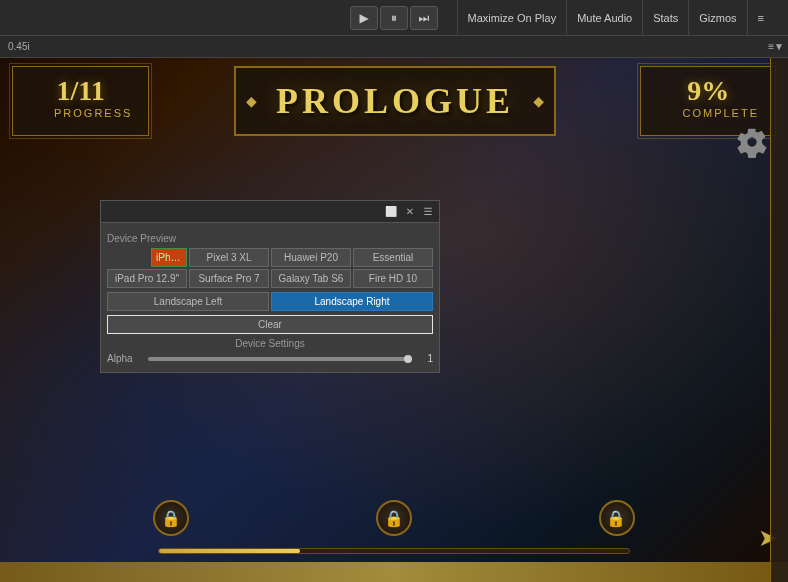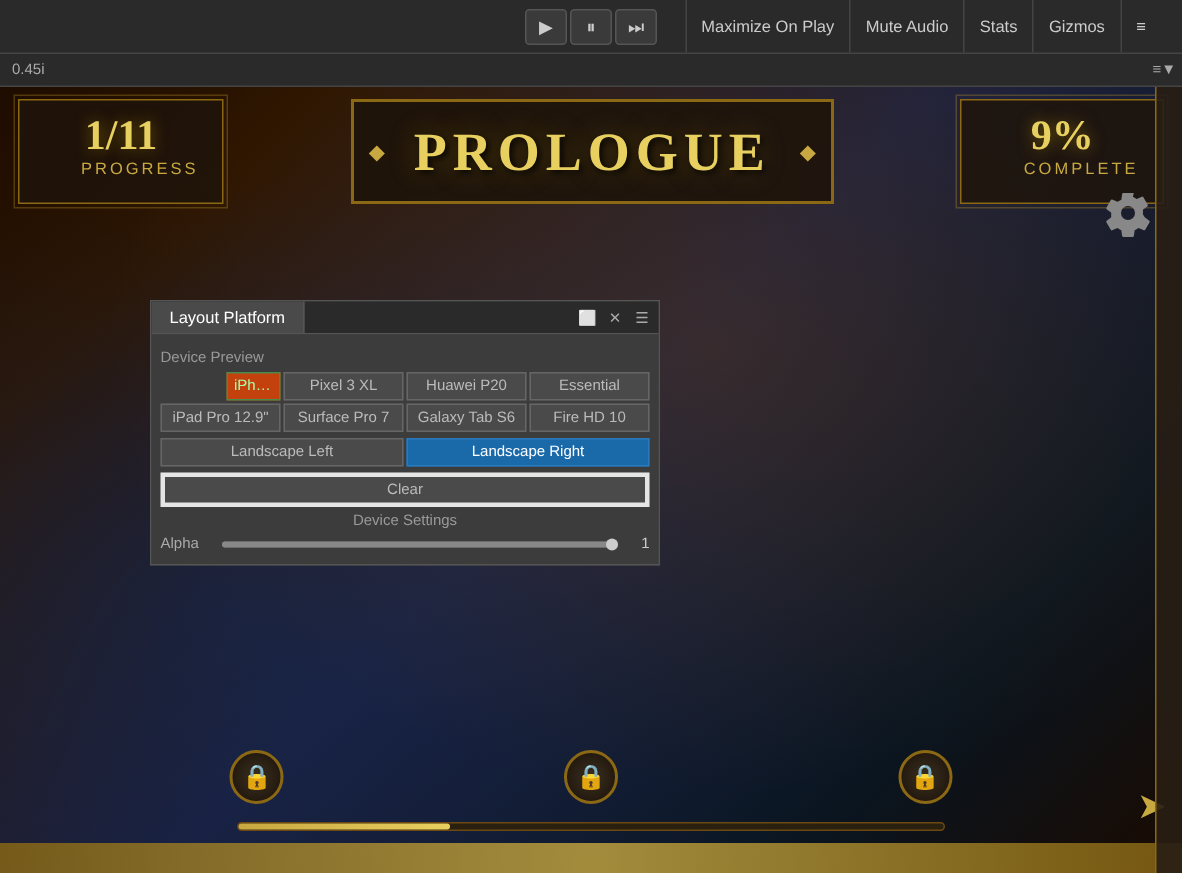--- a/index.html
+++ b/index.html
@@ -407,21 +407,21 @@
       background: #1a6aaa;
       border-color: #2a7abb;
       color: #fff;
     }
 
     
     .clear-btn {
       width: 100%;
       padding: 3px;
       background: #4a4a4a;
-      border: 3px solid #e5e5e5;
+      border: 1px solid #e5e5e5;
       color: #bbb;
       font-size: 10px;
       cursor: pointer;
       text-align: center;
       margin-bottom: 4px;
     }
 
     
     .alpha-row {
       display: flex;
@@ -576,21 +576,20 @@
       <div class="progress-bar-fill" style="width: 30%"></div>
     </div>
     <div class="bottom-bar"></div>
   </div>
 
   <div class="arrow-btn">➤</div>
 </div>
 
 <div class="panel">
   <div class="panel-titlebar">
-    <div class="panel-tab active">Layout Platform</div>
     <div class="panel-icons">
       <div class="panel-icon-btn">⬜</div>
       <div class="panel-icon-btn">✕</div>
       <div class="panel-icon-btn">☰</div>
     </div>
   </div>
   <div class="panel-body">
     
 
     

